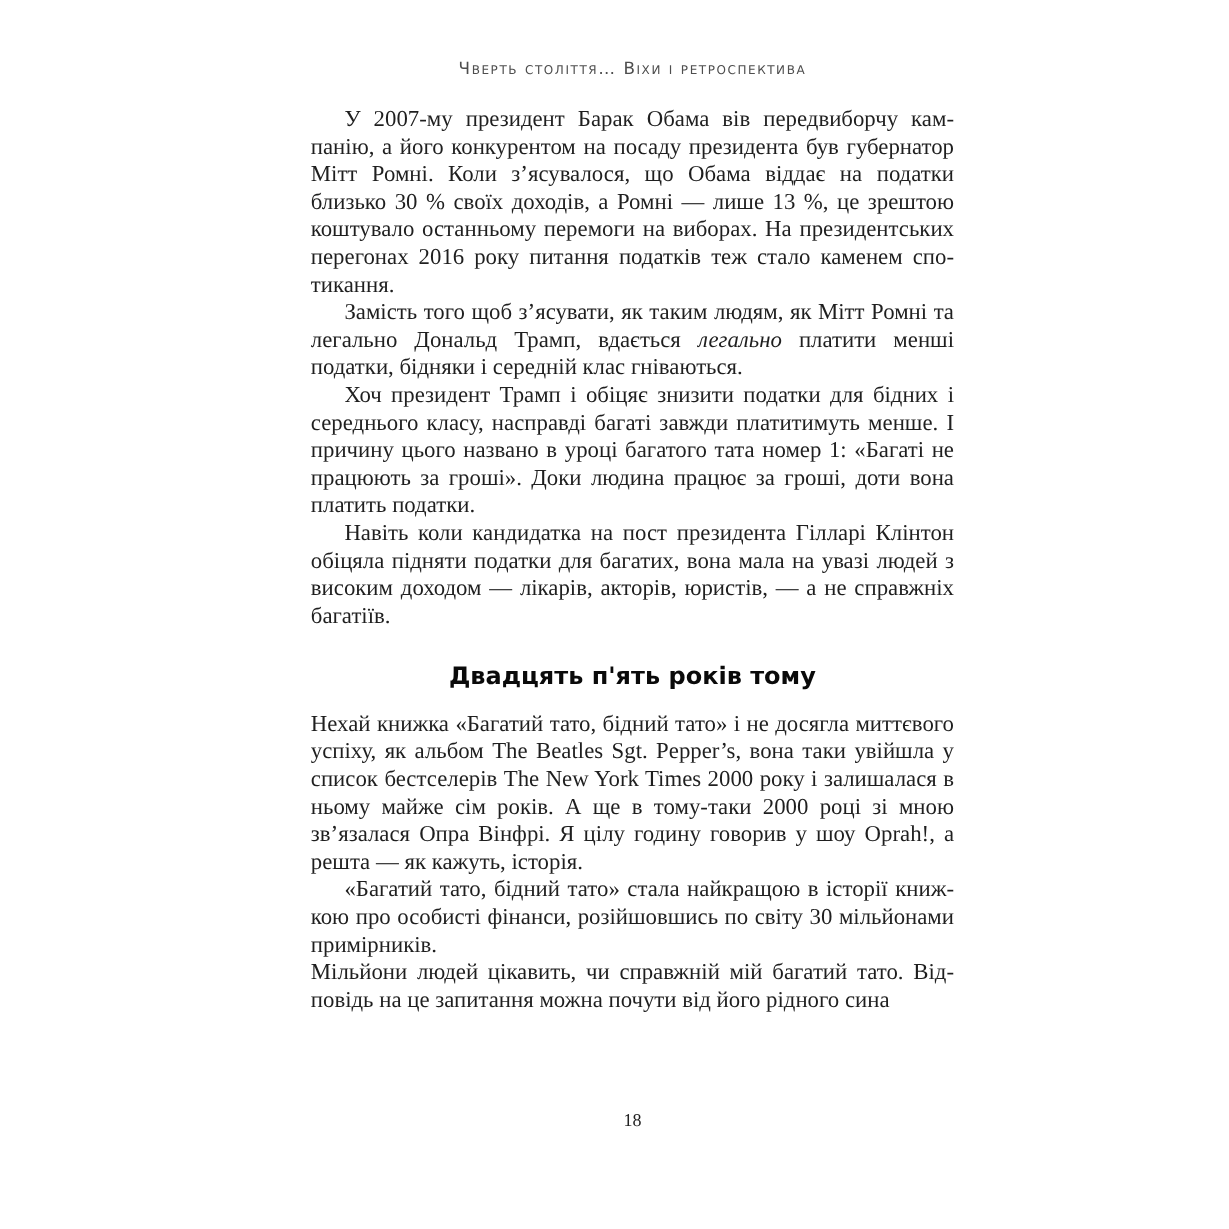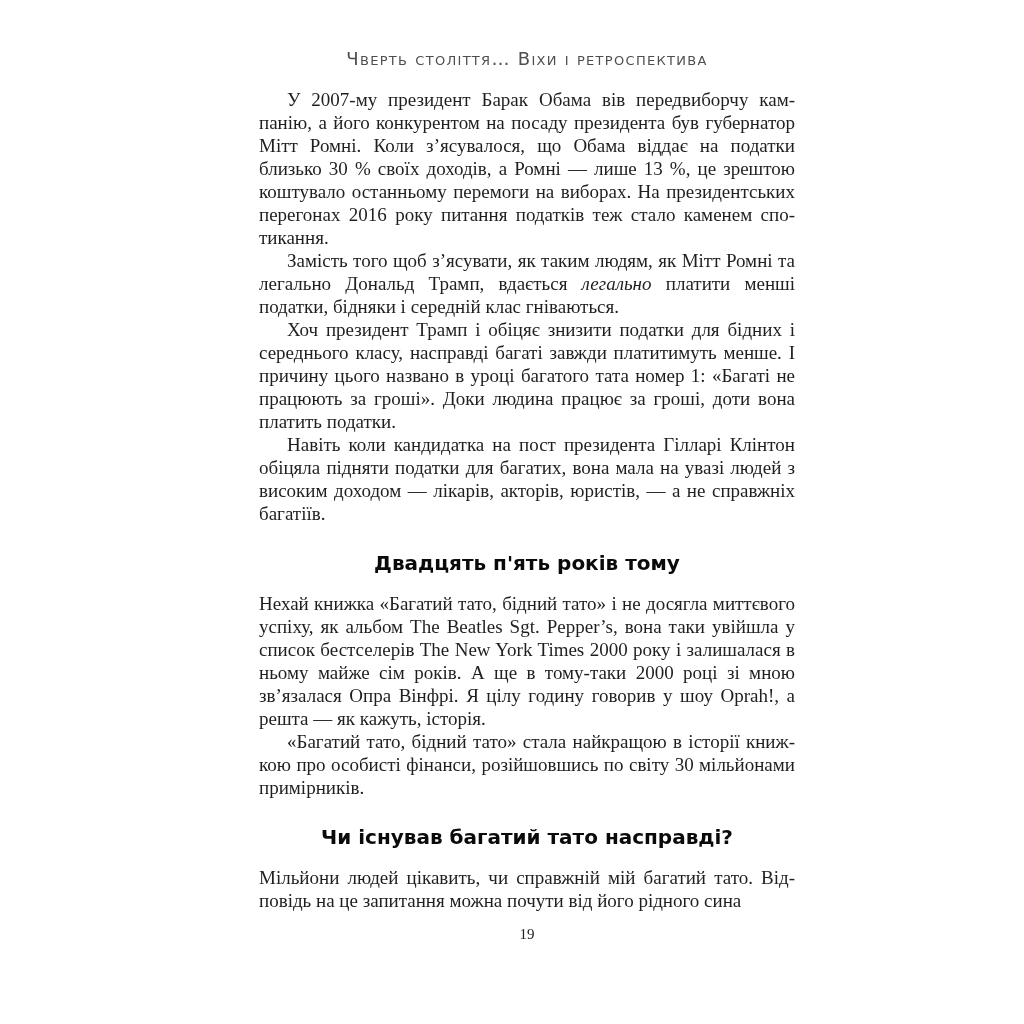--- a/index.html
+++ b/index.html
@@ -17,21 +17,21 @@
     color: #1f1f1f;
   }
   .running-head {
     position: absolute;
     left: 259px;
     top: 50px;
     width: 536px;
     text-align: center;
     font-family: "DejaVu Sans", "Liberation Sans", sans-serif;
     font-variant: small-caps;
-    font-size: 18px;
+    font-size: 14px;
     line-height: 17px;
     letter-spacing: 1.3px;
     color: #4e4e4e;
     white-space: nowrap;
   }
   .text-column {
     position: absolute;
     left: 259px;
     top: 88px;
     width: 536px;
@@ -90,21 +90,20 @@
     <p>Хоч президент Трамп і обіцяє знизити податки для бідних і середнього класу, насправді багаті завжди платитимуть мен­ше. І причину цього названо в уроці багатого тата номер 1: «Ба­гаті не працюють за гроші». Доки людина працює за гроші, до­ти вона платить податки.</p>
 
     <p>Навіть коли кандидатка на пост президента Гілларі Клінтон обіцяла підняти податки для багатих, вона мала на увазі людей з високим доходом — лікарів, акторів, юристів, — а не справж­ніх багатіїв.</p>
 
     <h2>Двадцять п'ять років тому</h2>
 
     <p class="flush">Нехай книжка «Багатий тато, бідний тато» і не досягла миттєво­го успіху, як альбом The Beatles Sgt. Pepper’s, вона таки увійшла у список бестселерів The New York Times 2000 року і залишала­ся в ньому майже сім років. А ще в тому-таки 2000 році зі мною зв’язалася Опра Вінфрі. Я цілу годину говорив у шоу Oprah!, а решта — як кажуть, історія.</p>
 
     <p>«Багатий тато, бідний тато» стала найкращою в історії книж­кою про особисті фінанси, розійшовшись по світу 30 мільйона­ми примірників.</p>
 
-    <h2>Чи існував багатий тато насправді?</h2>
 
     <p class="flush">Мільйони людей цікавить, чи справжній мій багатий тато. Від­повідь на це запитання можна почути від його рідного сина</p>
 
   </main>
 
-  <footer class="page-number">19</footer>
+  <footer class="page-number">18</footer>
 
 </div>
 
 </body></html>

